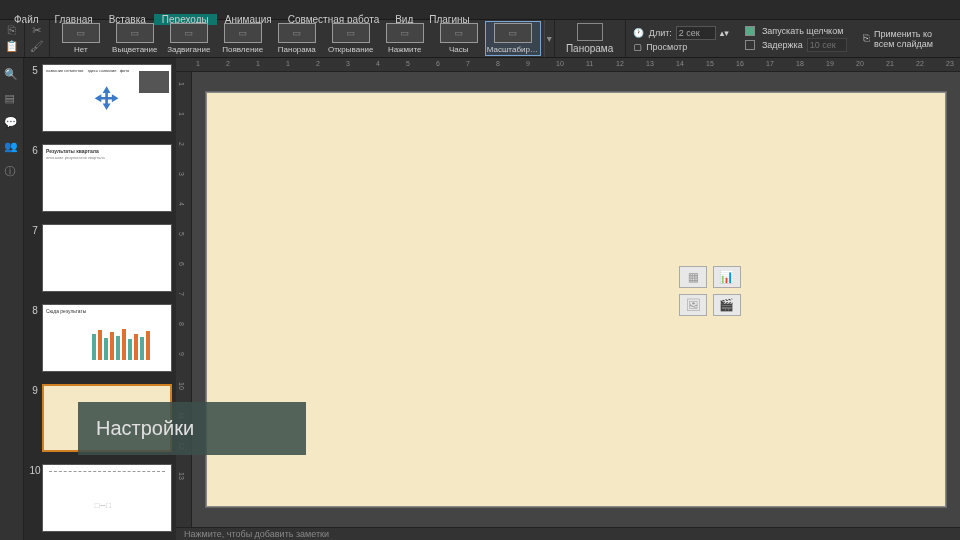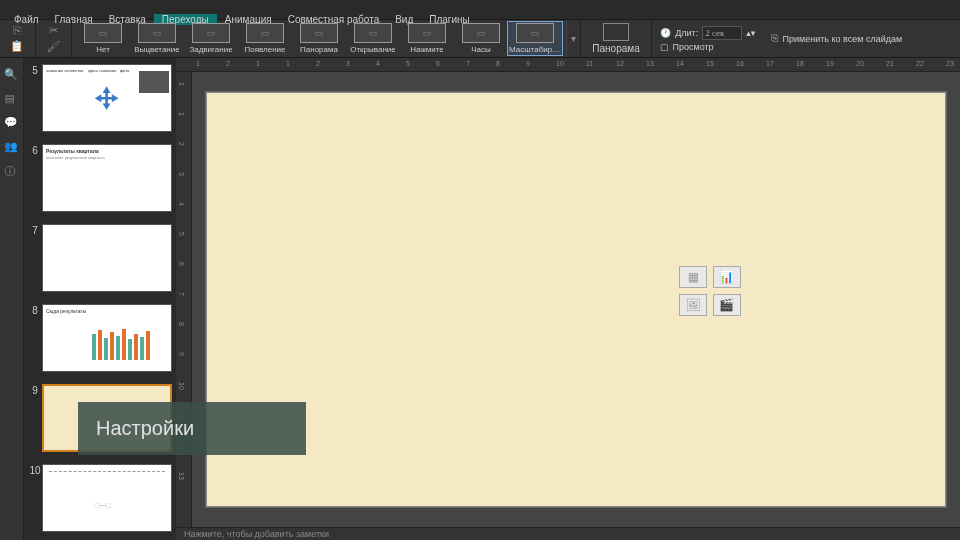--- a/index.html
+++ b/index.html
@@ -15,21 +15,21 @@
 .trans-item { width: 54px; display: flex; flex-direction: column; align-items: center; justify-content: center; cursor: pointer; }
 .trans-item.selected { outline: 1px solid #7aa5d2; background: #3a4450; }
 .trans-box { width: 38px; height: 20px; border: 1px solid #999; background: #444; margin-bottom: 2px; display: flex; align-items: center; justify-content: center; font-size: 9px; color: #888; }
 .trans-label { font-size: 8px; color: #ccc; white-space: nowrap; overflow: hidden; text-overflow: ellipsis; max-width: 52px; }
 .more-arrow { width: 14px; display: flex; align-items: center; justify-content: center; color: #888; border-left: 1px solid #444; }
 .params-section { display: flex; align-items: center; padding: 0 6px; border-left: 1px solid #222; }
 .params-btn { display: flex; flex-direction: column; align-items: center; justify-content: center; width: 58px; cursor: pointer; }
 .params-icon { width: 26px; height: 18px; border: 1px solid #888; margin-bottom: 2px; }
 .timing-section { display: flex; flex-direction: column; justify-content: center; gap: 2px; padding: 0 8px; border-left: 1px solid #222; font-size: 9px; }
 .timing-row { display: flex; align-items: center; gap: 4px; }
-.timing-input { width: 40px; height: 14px; background: #2a2a2a; border: 1px solid #555; color: #aaa; font-size: 9px; padding: 0 2px; font-family: Liberation Serif, serif; }
+.timing-input { width: 40px; height: 14px; background: #2a2a2a; border: 1px solid #555; color: #aaa; font-size: 9px; padding: 0 2px; }
 .start-section { display: flex; flex-direction: column; justify-content: center; gap: 2px; padding: 0 8px; font-size: 9px; }
 .checkbox { width: 10px; height: 10px; border: 1px solid #888; display: inline-block; margin-right: 3px; }
 .checkbox.checked { background: #5a8; }
 .apply-section { display: flex; flex-direction: column; justify-content: center; padding: 0 8px; font-size: 9px; }
 .main-area { display: flex; height: calc(100% - 58px); }
 .left-rail { width: 24px; background: #333; display: flex; flex-direction: column; align-items: center; gap: 10px; padding-top: 10px; border-right: 1px solid #222; }
 .rail-icon { width: 14px; height: 14px; color: #888; font-size: 11px; cursor: pointer; }
 .slide-panel { width: 152px; background: #2a2a2a; overflow-y: hidden; padding: 4px 0; }
 .slide-thumb-wrap { display: flex; padding: 2px 4px 10px 4px; }
 .slide-num { width: 14px; color: #ccc; font-size: 10px; text-align: center; padding-top: 1px; }
@@ -128,20 +128,31 @@
       <span>🕐</span>
       <span>Длит:</span>
       <input class="timing-input" value="2 сек" style="">
       <span>▴▾</span>
     </div>
     <div class="timing-row">
       <span>▢</span>
       <span>Просмотр</span>
     </div>
   </div>
+  <div class="start-section">
+    <div class="timing-row">
+      <span class="checkbox checked"></span>
+      <span>Запускать щелчком</span>
+    </div>
+    <div class="timing-row">
+      <span class="checkbox"></span>
+      <span>Задержка</span>
+      <input class="timing-input" style="opacity: 0.5;" value="10 сек">
+    </div>
+  </div>
   <div class="apply-section">
     <div class="timing-row">
       <span>⎘</span>
       <span>Применить ко всем слайдам</span>
     </div>
   </div>
 </div>
 
 <div class="main-area">
   <div class="left-rail">

